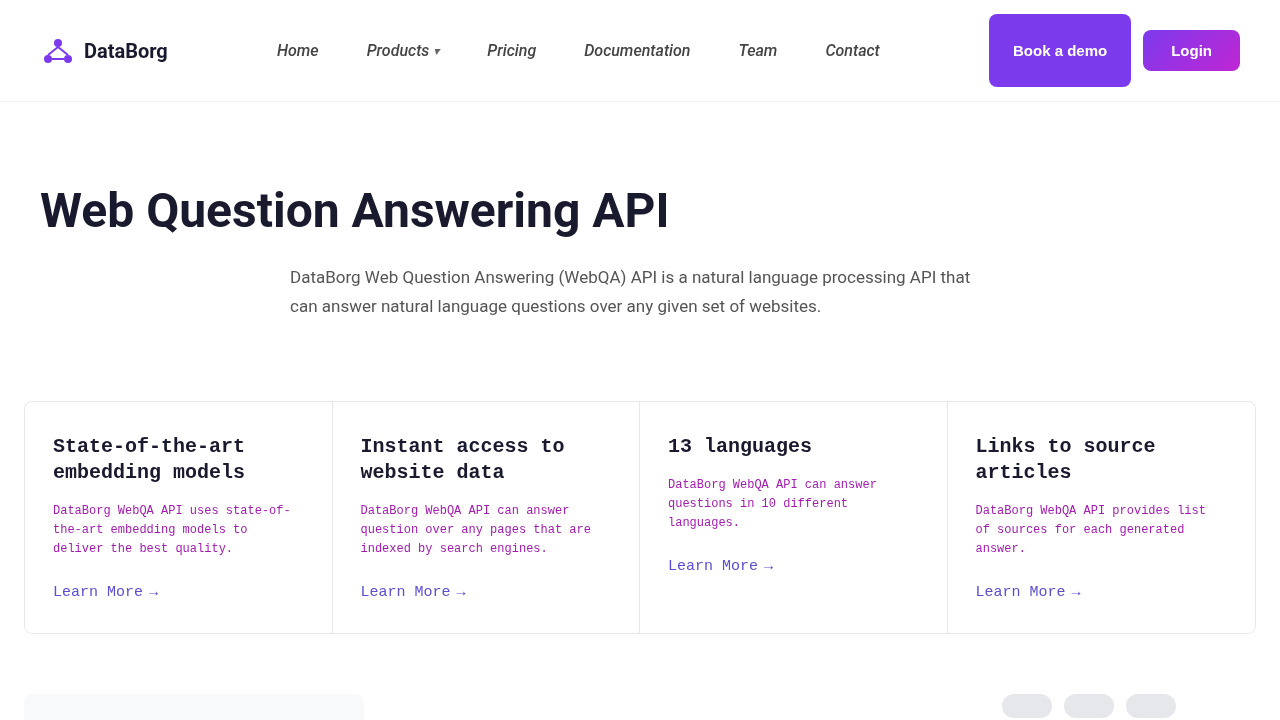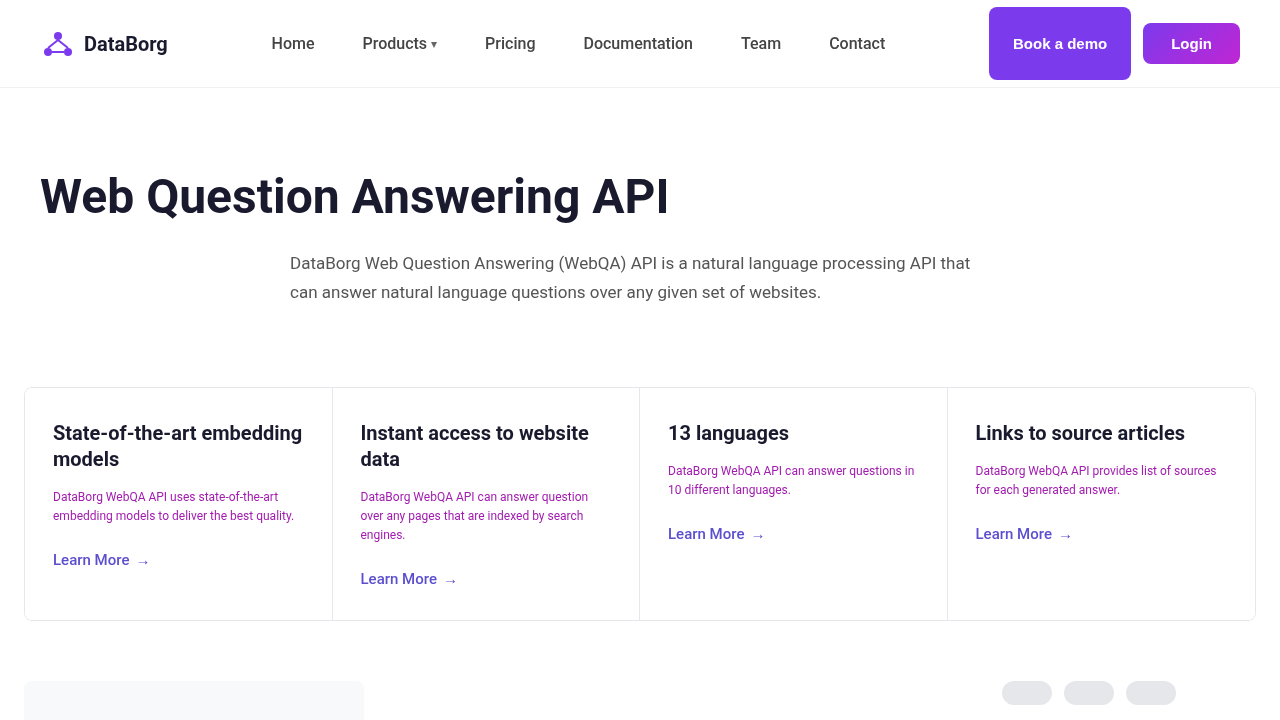--- a/index.html
+++ b/index.html
@@ -16,21 +16,21 @@
       min-height: 720px;
       overflow-x: hidden;
     }
 
     
     nav {
       display: flex;
       align-items: center;
       justify-content: space-between;
       padding: 0 40px;
-      height: 88px;
+      height: 102px;
       border-bottom: 1px solid #f0f0f0;
     }
 
     .logo {
       display: flex;
       align-items: center;
       gap: 8px;
       text-decoration: none;
     }
 
@@ -43,20 +43,21 @@
       font-size: 20px;
       font-weight: 700;
       color: #1a1a2e;
     }
 
     .nav-links {
       display: flex;
       align-items: flex-start;
       gap: 48px;
       list-style: none;
+      font-style: italic;
     }
 
     .nav-links a {
       text-decoration: none;
       color: #444;
       font-size: 16px;
       font-weight: 500;
     }
 
     .nav-products {
@@ -129,20 +130,21 @@
       gap: 0;
       border: 1px solid #e5e7eb;
       border-radius: 8px;
       overflow: hidden;
     }
 
     .card {
       padding: 32px 28px;
       border-right: 1px solid #e5e7eb;
       background: #fff;
+      font-family: Liberation Mono, monospace;
     }
 
     .card:last-child {
       border-right: none;
     }
 
     .card h3 {
       font-size: 20px;
       font-weight: 700;
       color: #1a1a2e;

